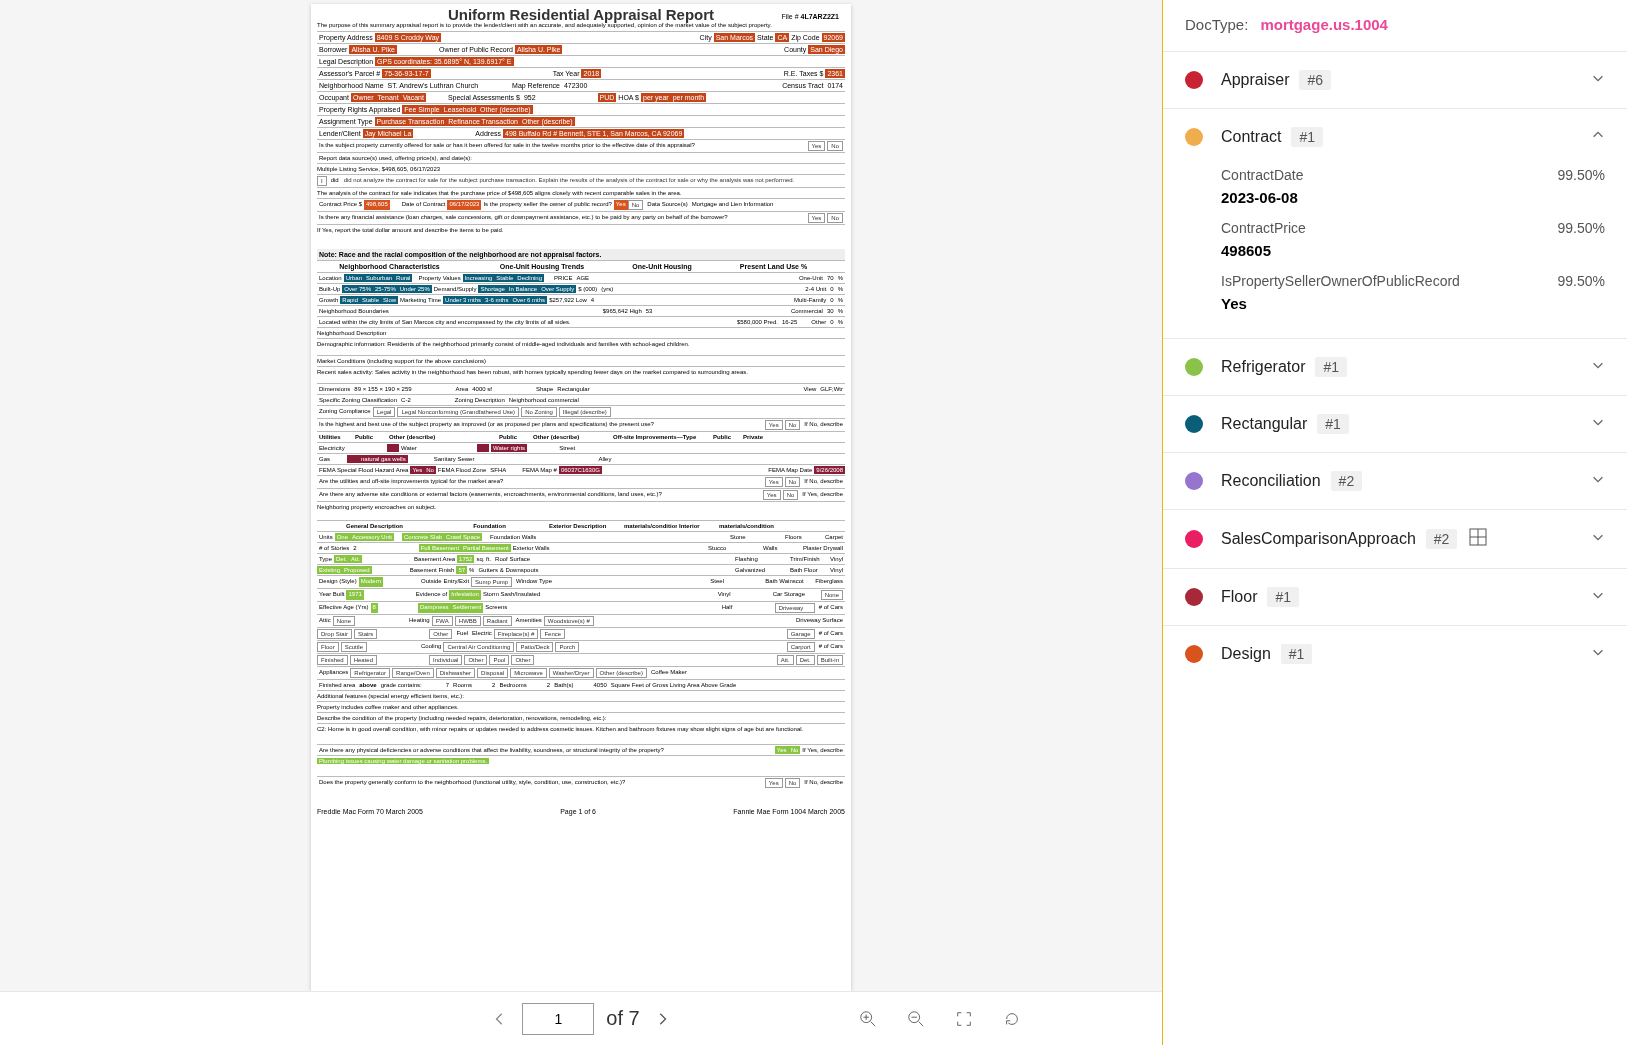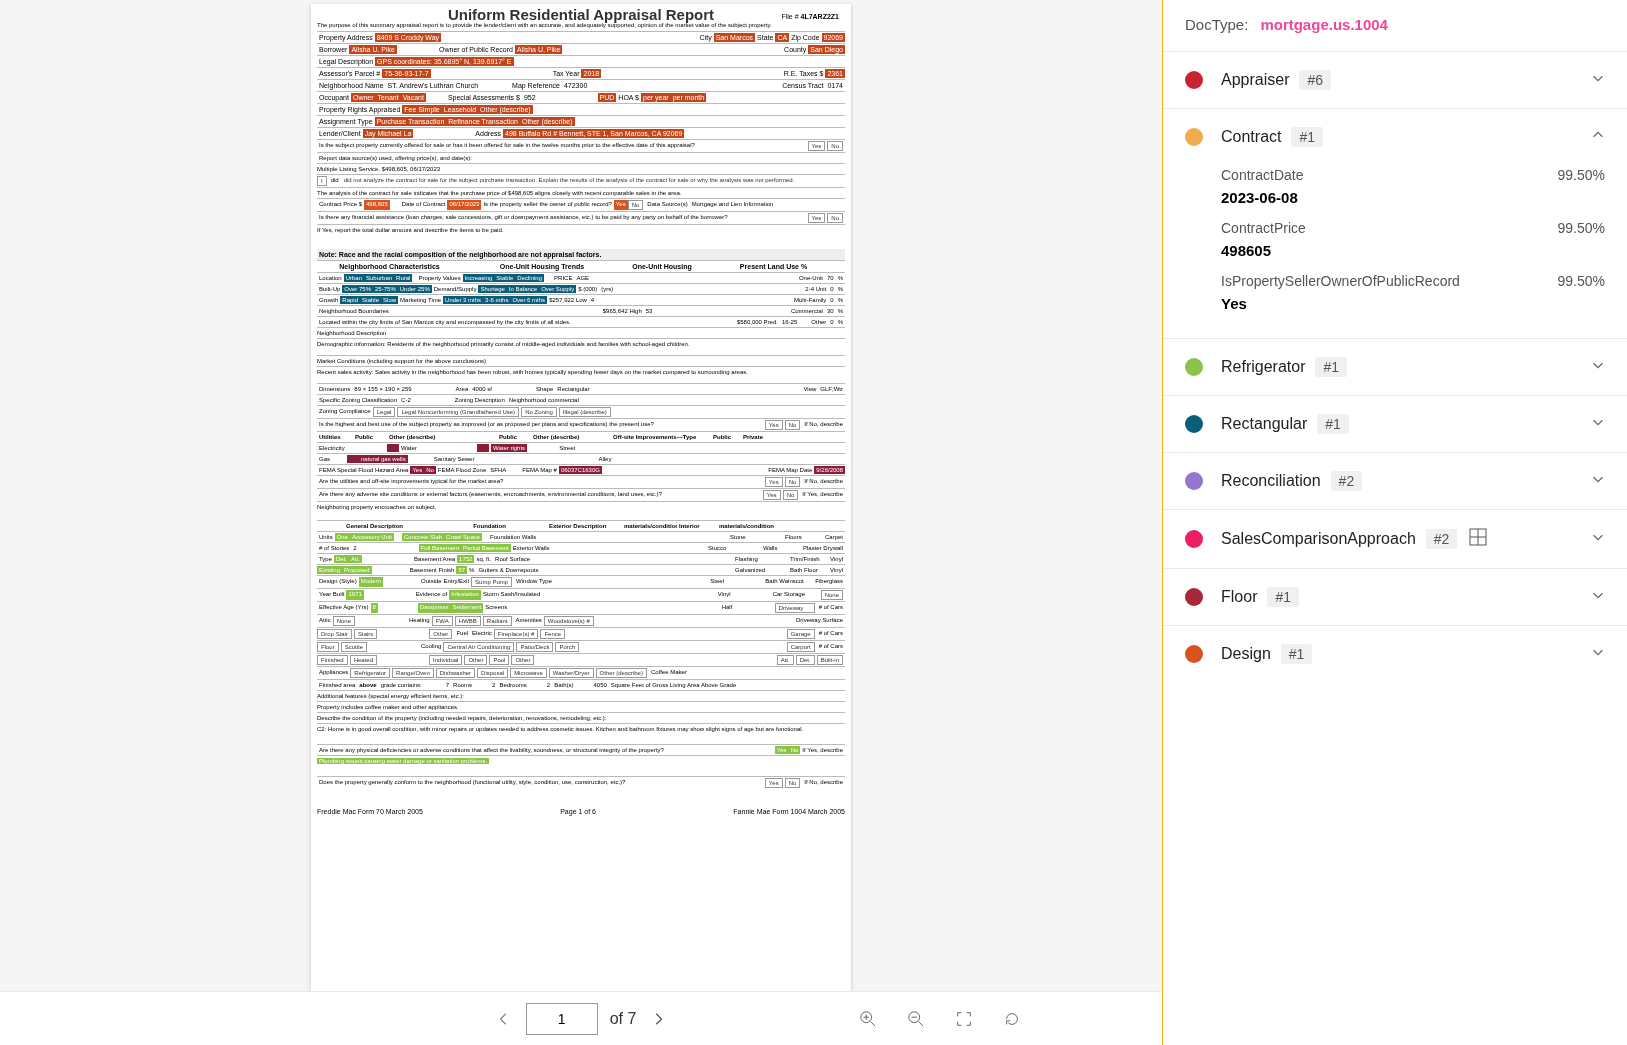--- a/index.html
+++ b/index.html
@@ -19,21 +19,21 @@
 .hl-maroon { background: #8a1c38; color: #fff; padding: 0 2px; }
 .hl-white { background: #fff; color: #333; border: 0.5px solid #999; padding: 0 3px; margin-right:2px; }
 .section-head { font-weight: bold; background: #eee; padding: 1px 2px; }
 .tiny-text { font-size: 6px; line-height: 8px; }
 .block { border-top:0.5px solid #bbb; padding:1px 0; }
 .col-head { font-weight: bold; }
 .pager { height: 54px; display: flex; align-items: center; justify-content: center; gap: 16px; background: #fff; border-top: 1px solid #e8e8e8; }
 .pager-group { display: flex; align-items: center; gap: 12px; }
 .pg-btn { cursor: pointer; width: 20px; height: 20px; display:flex;align-items:center;justify-content:center; }
 .pg-input { width: 72px; height: 32px; border: 1px solid #999; text-align: center; font-size: 14px; }
-.pg-of { font-size: 16px; color: #333; }
+.pg-of { font-size: 20px; color: #333; }
 .tools { display: flex; gap: 28px; position: absolute; right: 140px; }
 .sidebar { width: 465px; border-left: 1px solid #eab308; overflow-y: auto; background: #fff; }
 .doctype-row { padding: 16px 22px 18px 22px; font-size: 15px; color: #555; display:flex; gap:12px; }
 .doctype-val { font-weight: bold; color: #ec4899; }
 .section { border-top: 1px solid #e8e8e8; }
 .sec-hdr { display: flex; align-items: center; padding: 18px 22px; cursor: pointer; }
 .dot { width: 18px; height: 18px; border-radius: 50%; margin-right: 18px; flex:none; }
 .sec-title { font-size: 16px; color: #222; }
 .badge { background: #f0f0f0; color: #555; font-size: 14px; padding: 2px 8px; border-radius: 2px; margin-left: 10px; }
 .chev { margin-left: auto; }

